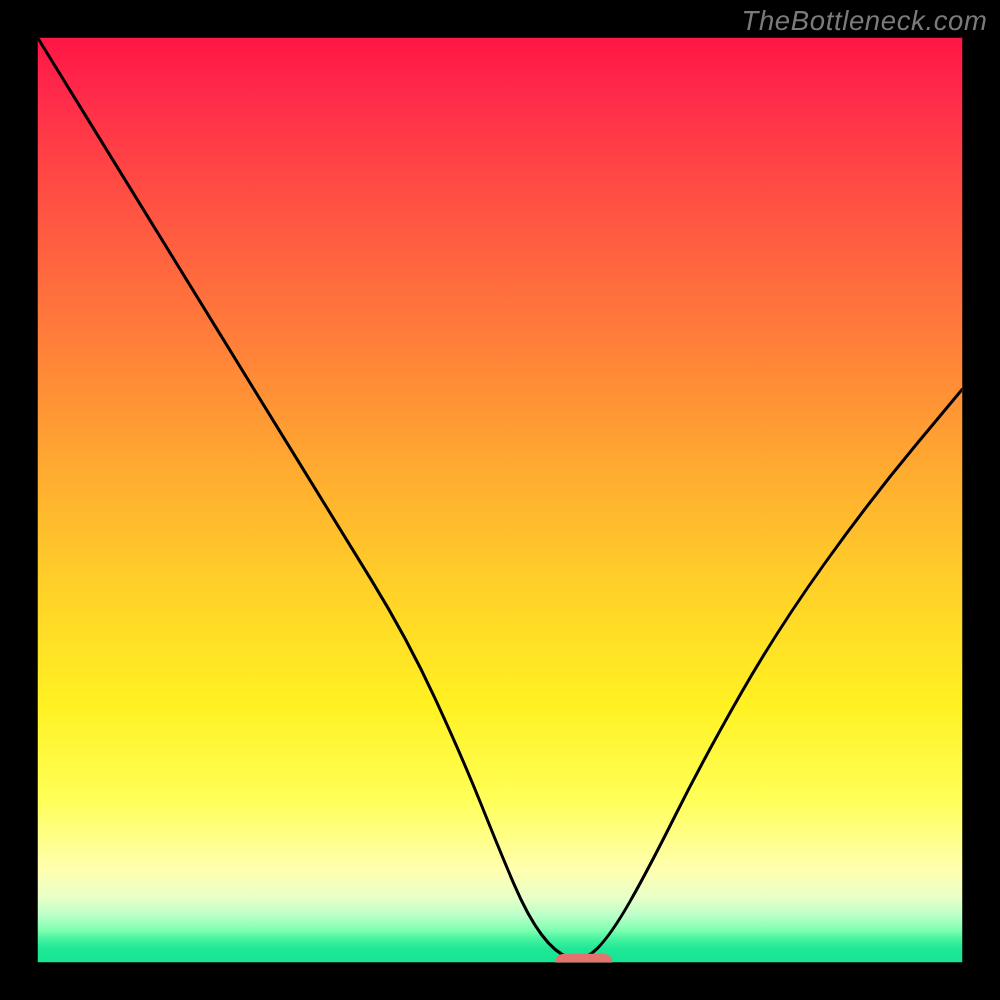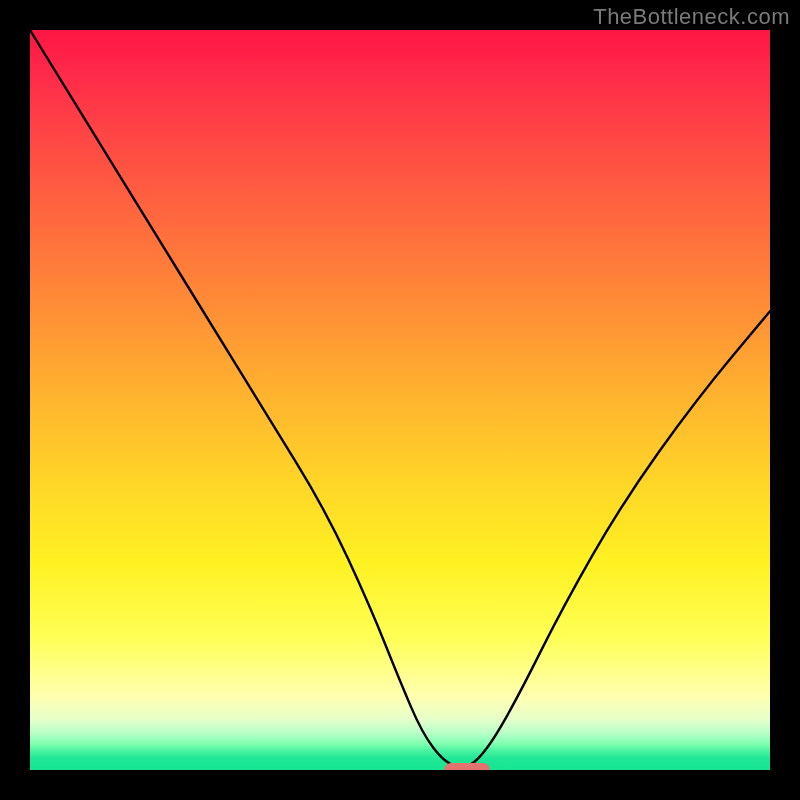--- a/index.html
+++ b/index.html
@@ -63,20 +63,21 @@
   }
   .watermark {
     position: absolute;
     top: 4px;
     right: 10px;
     font-size: 22px;
     letter-spacing: 0.5px;
     color: #7a7a7a;
     font-weight: 400;
     user-select: none;
+    font-style: italic;
   }
 </style>
 </head>
 <body>
 
 <div class="frame">
   <div class="watermark">TheBottleneck.com</div>
   <div class="plot-area">
     <div class="gradient"></div>
     <svg class="curve" viewBox="0 0 740 740" preserveAspectRatio="none">

